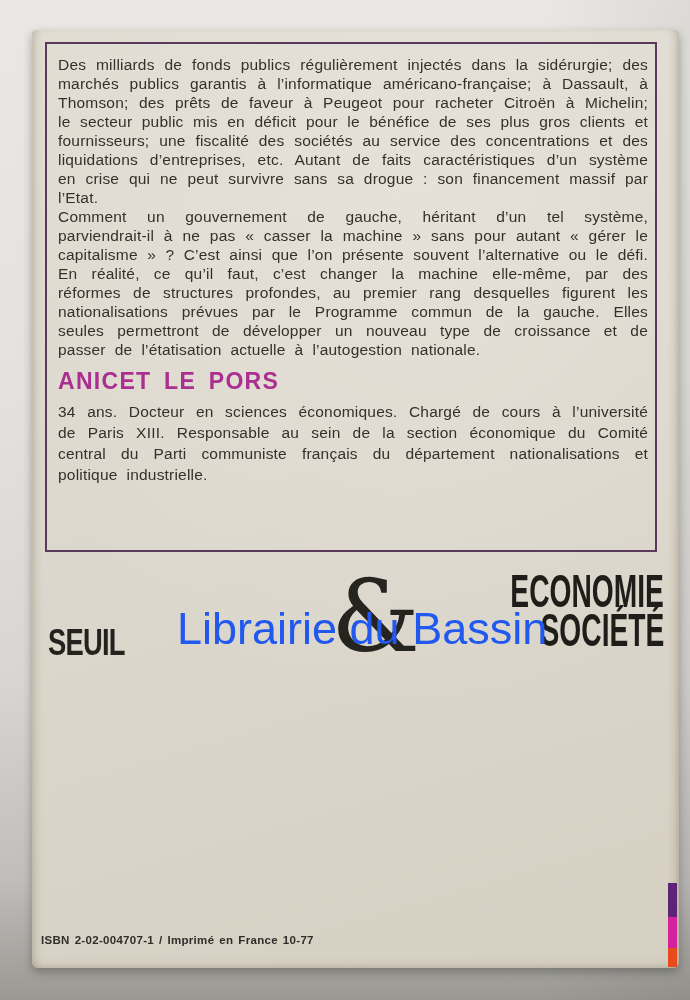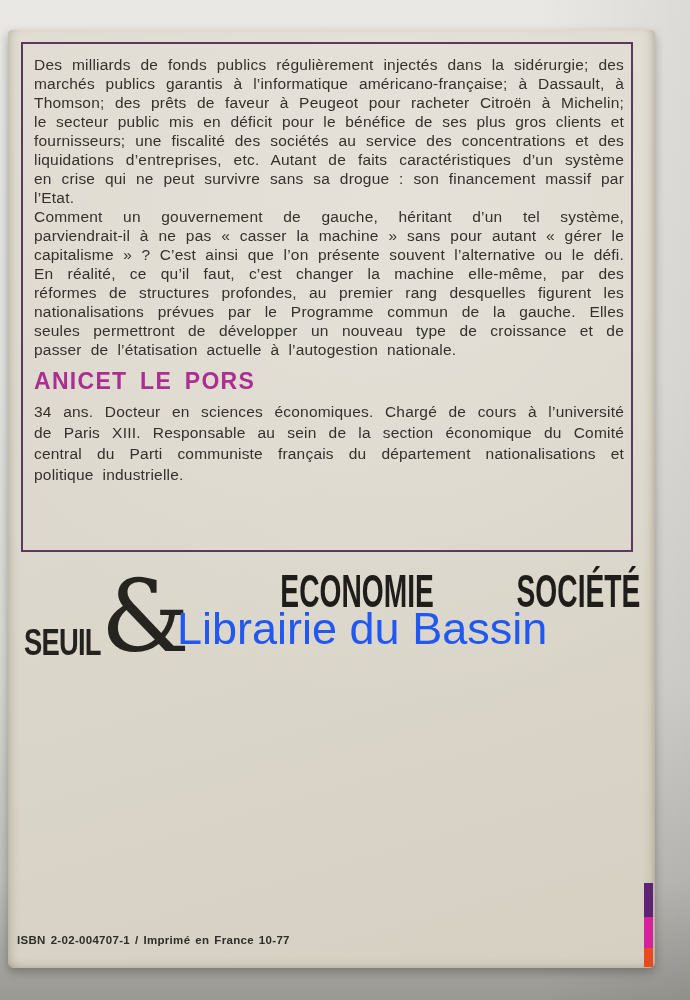--- a/index.html
+++ b/index.html
@@ -10,21 +10,21 @@
   }
   .stage {
     position: relative;
     width: 690px; height: 1000px;
     background:
       linear-gradient(90deg, rgba(0,0,0,0) 78%, rgba(0,0,0,0.06) 100%),
       linear-gradient(180deg, #e9e8e4 0%, #e3e2de 38%, #d7d6d2 68%, #bfbeba 88%, #999893 100%);
     overflow: hidden;
   }
   .book {
-    position: absolute; left: 8px; top: 30px;
+    position: absolute; left: 32px; top: 30px;
     width: 647px; height: 938px;
     background:
       radial-gradient(ellipse 120% 90% at 60% 20%, rgba(255,255,255,0.20), rgba(0,0,0,0) 60%),
       linear-gradient(164deg, #e1dcd2 0%, #ddd8cd 45%, #d6d0c3 100%);
     border-radius: 4px 4px 6px 6px;
     box-shadow:
       0 4px 10px rgba(40,38,34,0.35),
       inset 9px 0 10px -7px rgba(100,88,64,0.30),
       inset -9px 0 10px -7px rgba(100,88,64,0.35),
       inset 0 -8px 10px -7px rgba(100,88,64,0.25);
@@ -63,21 +63,21 @@
     display: flex; align-items: flex-start;
     z-index: 1;
   }
   .series-amp {
     font-family: "DejaVu Serif", serif;
     font-size: 100px; line-height: 96px;
     font-weight: 400;
     color: #26241f;
     margin: -2px -12px 0 0;
   }
-  .series-text { display: flex; align-items: flex-end; }
+  .series-text { display: flex; flex-direction: column; align-items: flex-end; }
   .series-line {
     display: block;
     font-size: 47px; line-height: 39px;
     font-weight: 700;
     color: #1f1d19;
     transform: scaleX(0.60);
     transform-origin: right center;
     white-space: nowrap;
   }
   .isbn-line {

